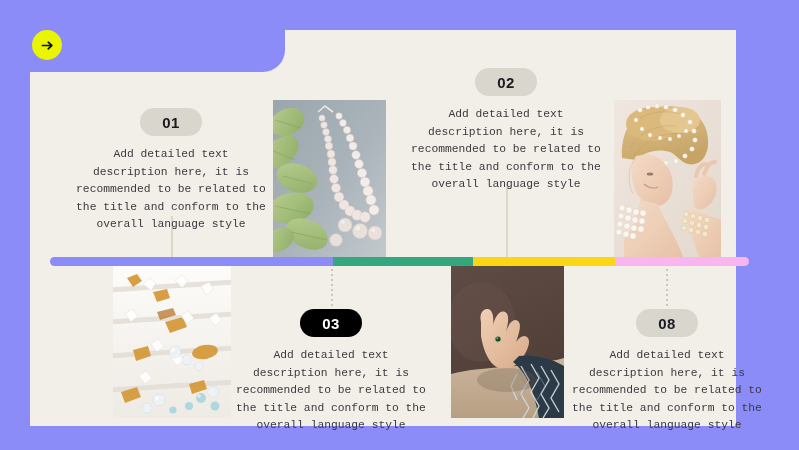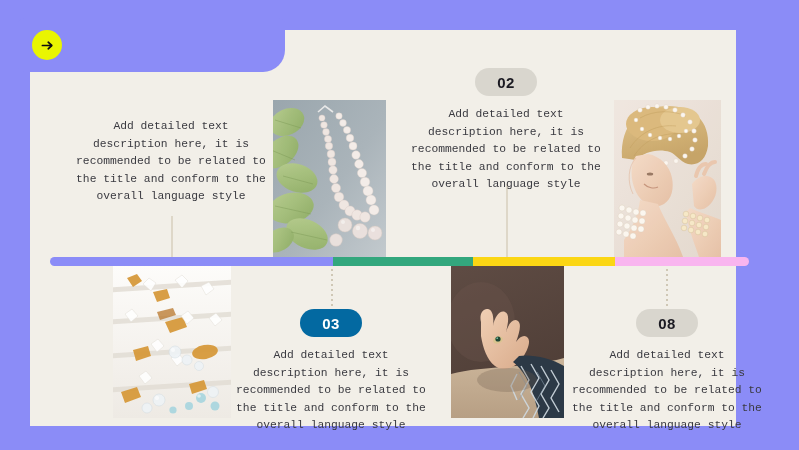--- a/index.html
+++ b/index.html
@@ -82,21 +82,21 @@
   .step { position: absolute; z-index: 30; }
   .badge {
     margin: 0 auto;
     width: 62px; height: 28px;
     border-radius: 14px;
     display: flex; align-items: center; justify-content: center;
     font-size: 15px; font-weight: bold;
     letter-spacing: 0.3px;
   }
   .badge.light { background: #d9d6ce; color: #1b1a22; }
-  .badge.dark  { background: #0369a1; color: #ffffff; }
+  .badge.dark  { background: #000000; color: #ffffff; }
   .desc {
     margin-top: 10px;
     font-size: 11.3px;
     line-height: 17.5px;
     color: #3a3a40;
     text-align: center;
     font-family: Liberation Mono, monospace;
   }
 
   .step-above .badge { margin-bottom: 0; }
@@ -401,20 +401,23 @@
 <div class="connector dotted" style="left:666px; top:264px; height:47px;"></div>
 
 <div id="bar">
   <div class="seg" style="width:347px;background:#8b8cf7;"></div>
   <div class="seg" style="width:172px;background:#33a77d;"></div>
   <div class="seg" style="width:175px;background:#fbd614;"></div>
   <div class="seg" style="width:164px;background:#f9b5ef;"></div>
 </div>
 
 <div class="step step-above" style="left:76px; top:108px; width:190px;">
+  <div class="badge light">
+    <span>01</span>
+  </div>
   <div class="desc">Add detailed text description here, it is recommended to be related to the title and conform to the overall language style</div>
 </div>
 
 <div class="step step-above" style="left:410px; top:68px; width:192px;">
   <div class="badge light">
     <span>02</span>
   </div>
   <div class="desc">Add detailed text description here, it is recommended to be related to the title and conform to the overall language style</div>
 </div>
 

